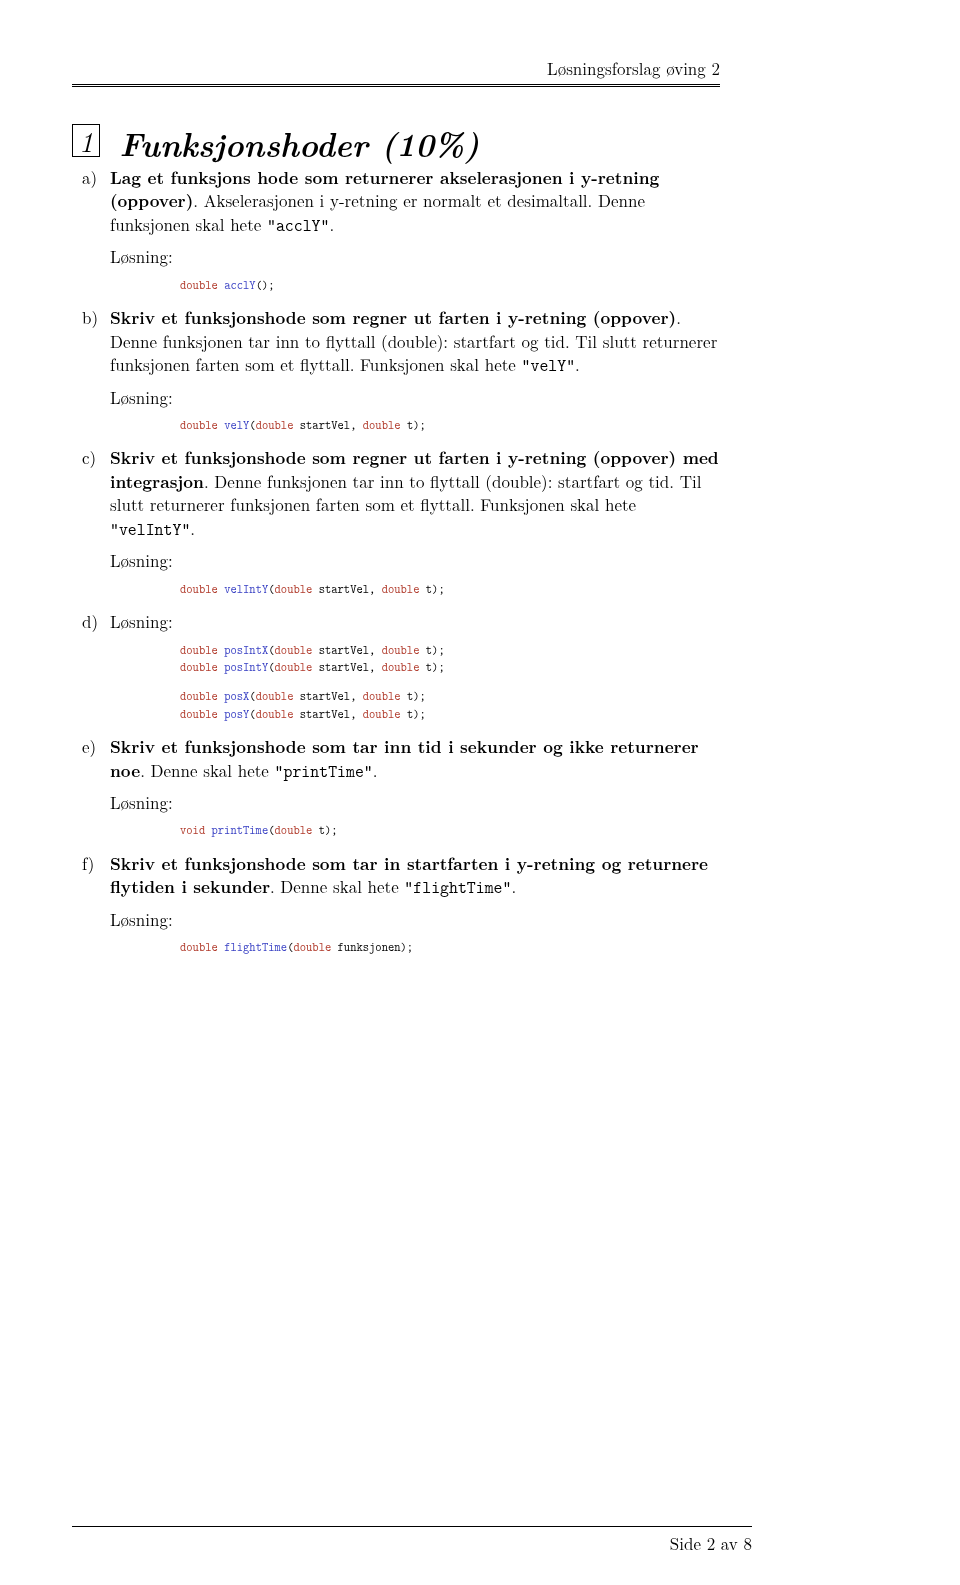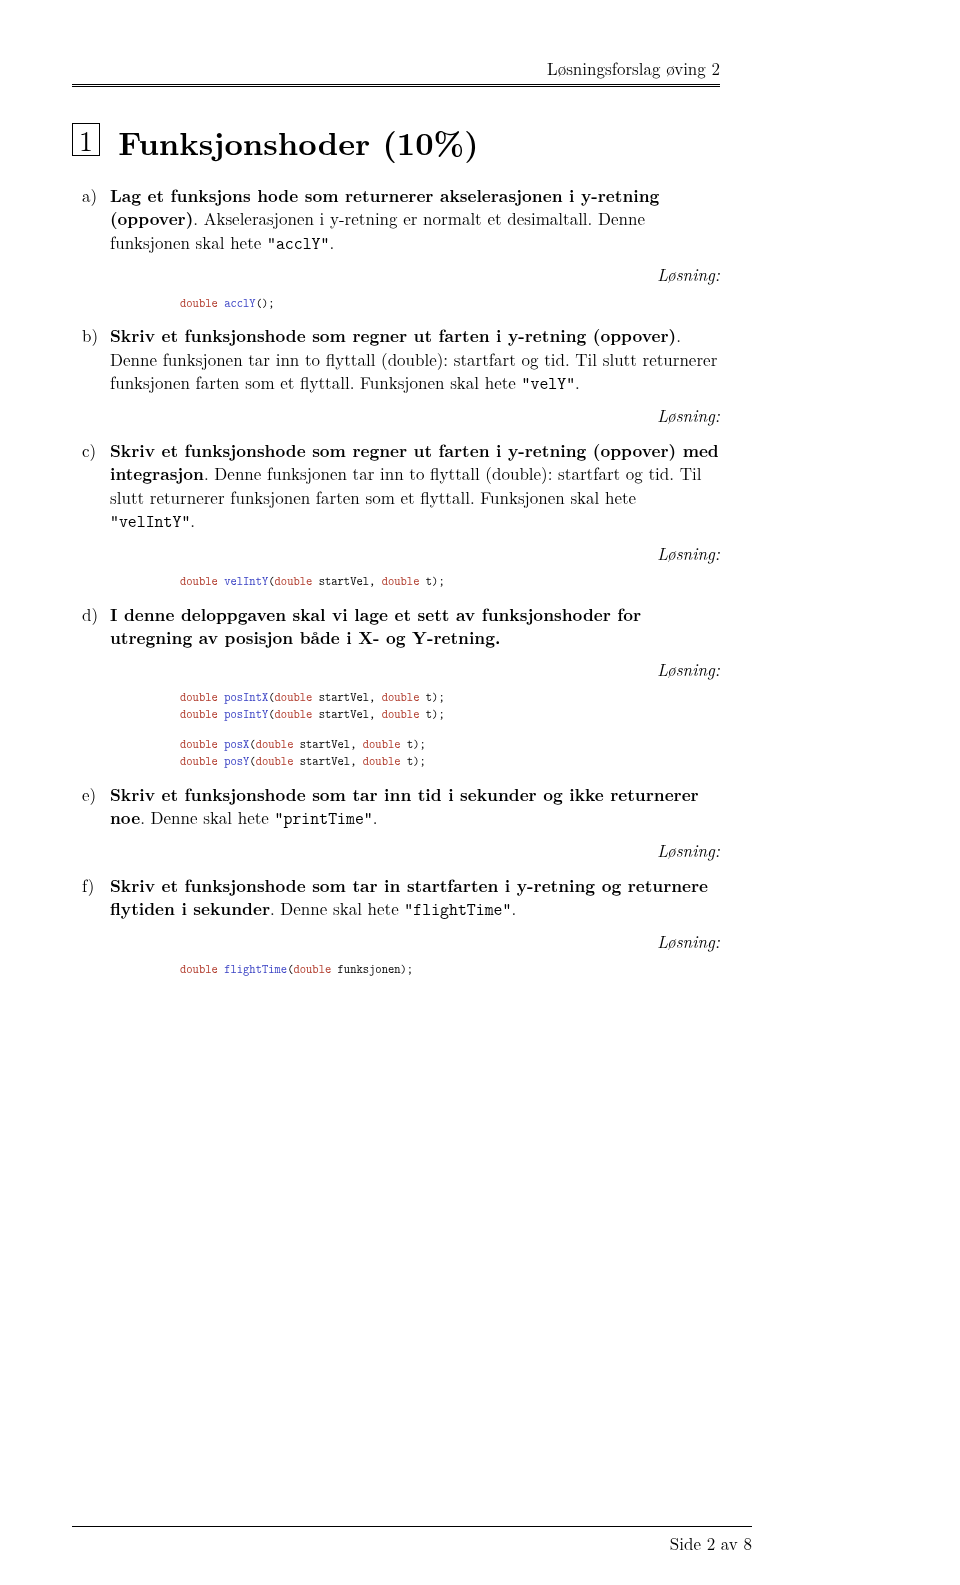--- a/index.html
+++ b/index.html
@@ -31,21 +31,21 @@
     border: none;
     border-top: 1px solid #000;
     margin: 1px 0 0 0;
   }
   .double-rule {
     margin-bottom: 32px;
   }
   .section-title {
     font-size: 32px;
     font-weight: bold;
-    margin-bottom: 20px;
+    font-style: italic;
   }
   .section-num-box {
     display: inline-block;
     border: 1px solid #000;
     padding: 0 6px;
     font-size: 28px;
     font-weight: normal;
     line-height: 1.1;
     vertical-align: 4px;
     margin-right: 6px;
@@ -62,24 +62,22 @@
   .qlabel {
     position: absolute;
     left: -28px;
     top: 0;
   }
   .bold { font-weight: bold; }
   .tt {
     font-family: "Latin Modern Mono", "CMU Typewriter Text", Consolas, Menlo, monospace;
   }
   .solution {
-    font-style: italic;
     margin-top: 8px;
     margin-bottom: 2px;
-    text-align: right;
   }
   .codeblock {
     margin: 8px 0 12px 70px;
     font-family: "Latin Modern Mono", "CMU Typewriter Text", Consolas, Menlo, monospace;
     font-size: 12px;
     white-space: pre;
     line-height: 1.45;
   }
   .kw-type   { color: #b13b2c; }   
   .fn-name   { color: #3a42c4; }
@@ -121,43 +119,44 @@
       <span class="qlabel">a)</span>
       <span class="bold">Lag et funksjons hode som returnerer akselerasjonen i y-retning (oppover)</span><span>. Akselerasjonen i y-retning er normalt et desimaltall. Denne funksjonen skal hete </span><span class="tt">"acclY"</span><span>.</span>
       <div class="solution">Løsning:</div>
       <div class="codeblock"><span class="kw-type">double</span> <span class="fn-name">acclY</span><span>();</span></div>
     </div>
 
     <div class="qitem">
       <span class="qlabel">b)</span>
       <span class="bold">Skriv et funksjonshode som regner ut farten i y-retning (oppover)</span><span>. Denne funksjonen tar inn to flyttall (double): startfart og tid. Til slutt returnerer funksjonen farten som et flyttall. Funksjonen skal hete </span><span class="tt">"velY"</span><span>.</span>
       <div class="solution">Løsning:</div>
+      <div class="codeblock"><span class="kw-type">double</span> <span class="fn-name">velY</span><span>(</span><span class="kw-type">double</span><span> startVel, </span><span class="kw-type">double</span><span> t);</span></div>
     </div>
 
     <div class="qitem">
       <span class="qlabel">c)</span>
       <span class="bold">Skriv et funksjonshode som regner ut farten i y-retning (oppover) med integrasjon</span><span>. Denne funksjonen tar inn to flyttall (double): startfart og tid. Til slutt returnerer funksjonen farten som et flyttall. Funksjonen skal hete </span><span class="tt">"velIntY"</span><span>.</span>
       <div class="solution">Løsning:</div>
       <div class="codeblock"><span class="kw-type">double</span> <span class="fn-name">velIntY</span><span>(</span><span class="kw-type">double</span><span> startVel, </span><span class="kw-type">double</span><span> t);</span></div>
     </div>
 
     <div class="qitem">
       <span class="qlabel">d)</span>
-      <span class="bold">I denne deloppgaven skal vi lage et sett av funksjonshoder for utregning av posisjon både i X- og Y-retning.</span>
       <div class="solution">Løsning:</div>
       <div class="codeblock"><span class="kw-type">double</span> <span class="fn-name">posIntX</span><span>(</span><span class="kw-type">double</span><span> startVel, </span><span class="kw-type">double</span><span> t);</span>
 <span class="kw-type">double</span> <span class="fn-name">posIntY</span><span>(</span><span class="kw-type">double</span><span> startVel, </span><span class="kw-type">double</span><span> t);</span></div>
       <div class="codeblock"><span class="kw-type">double</span> <span class="fn-name">posX</span><span>(</span><span class="kw-type">double</span><span> startVel, </span><span class="kw-type">double</span><span> t);</span>
 <span class="kw-type">double</span> <span class="fn-name">posY</span><span>(</span><span class="kw-type">double</span><span> startVel, </span><span class="kw-type">double</span><span> t);</span></div>
     </div>
 
     <div class="qitem">
       <span class="qlabel">e)</span>
       <span class="bold">Skriv et funksjonshode som tar inn tid i sekunder og ikke returnerer noe</span><span>. Denne skal hete </span><span class="tt">"printTime"</span><span>.</span>
       <div class="solution">Løsning:</div>
+      <div class="codeblock"><span class="kw-type">void</span> <span class="fn-name">printTime</span><span>(</span><span class="kw-type">double</span><span> t);</span></div>
     </div>
 
     <div class="qitem">
       <span class="qlabel">f)</span>
       <span class="bold">Skriv et funksjonshode som tar in startfarten i y-retning og returnere flytiden i sekunder</span><span>. Denne skal hete </span><span class="tt">"flightTime"</span><span>.</span>
       <div class="solution">Løsning:</div>
       <div class="codeblock"><span class="kw-type">double</span> <span class="fn-name">flightTime</span><span>(</span><span class="kw-type">double</span><span> funksjonen);</span></div>
     </div>
 
   </div>

